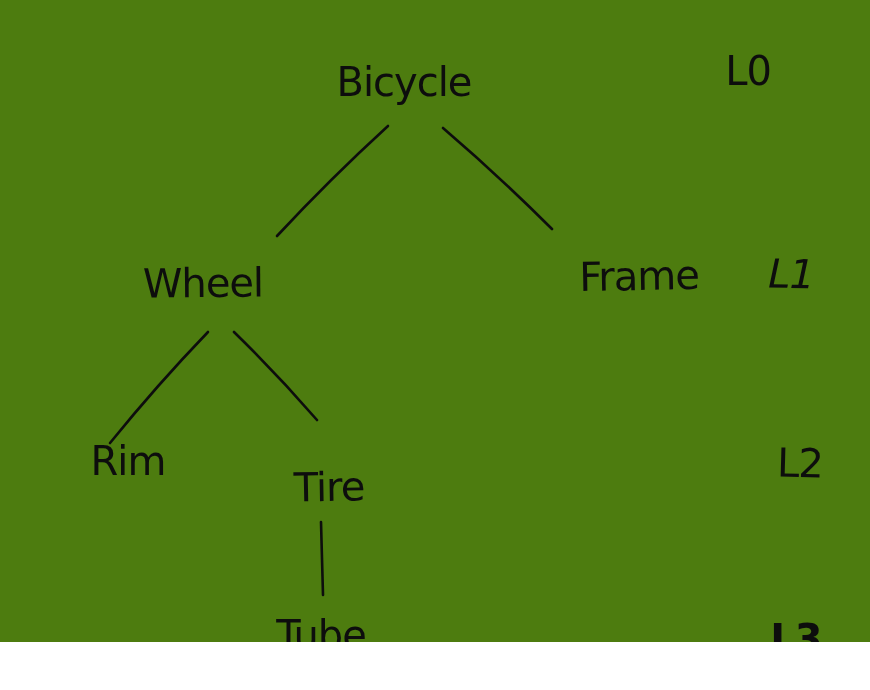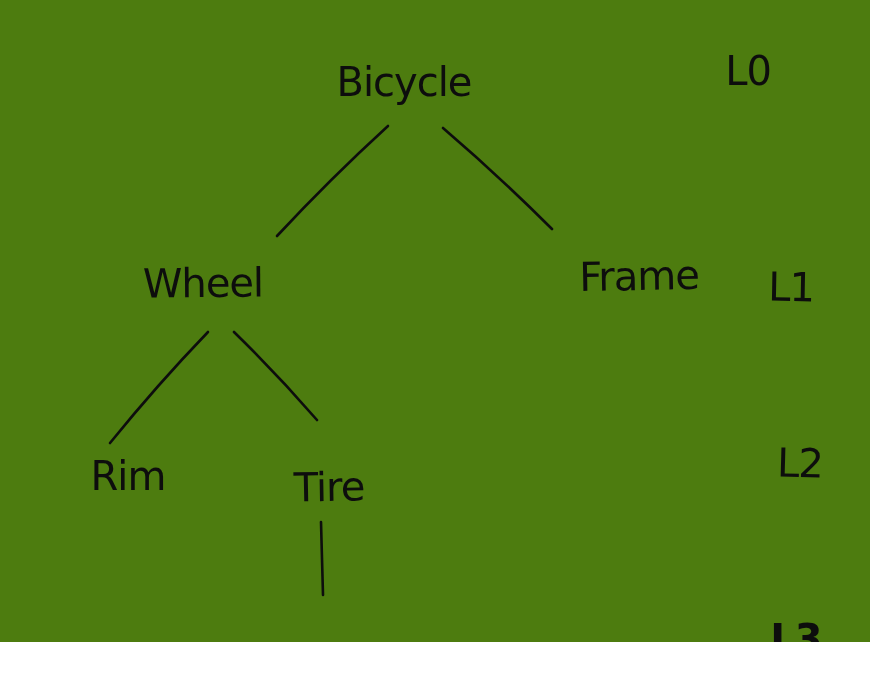--- a/index.html
+++ b/index.html
@@ -35,26 +35,26 @@
     font-size: 40px;
     line-height: 1;
     white-space: nowrap;
     letter-spacing: -1px;
     transform: translate(-50%, -50%);
   }
   
   .n-bicycle { left: 404px; top: 82px; }
   .n-wheel   { left: 203px; top: 283px; transform: translate(-50%,-50%) rotate(-0.5deg); }
   .n-frame   { left: 639px; top: 276px; transform: translate(-50%,-50%) rotate(-1deg); }
-  .n-rim     { left: 128px; top: 476px; }
+  .n-rim     { left: 128px; top: 461px; }
   .n-tire    { left: 329px; top: 487px; transform: translate(-50%,-50%) rotate(-1deg); }
   .n-tube    { left: 321px; top: 635px; }
   
   .l-0 { left: 748px; top: 71px; }
-  .l-1 { left: 791px; top: 287px; transform: translate(-50%,-50%) rotate(1deg); }
+  .l-1 { left: 791px; top: 274px; transform: translate(-50%,-50%) rotate(1deg); font-style: italic; }
   .l-2 { left: 800px; top: 463px; transform: translate(-50%,-50%) rotate(1.5deg); }
   .l-3 { left: 796px; top: 639px; font-weight: bold; }
 </style>
 </head>
 <body>
 
 <div class="canvas">
 
   <svg class="edges" viewBox="0 0 870 690" xmlns="http://www.w3.org/2000/svg" aria-hidden="true">
     <path d="M388,126 Q330,179 277,236"></path>
@@ -62,19 +62,20 @@
     <path d="M208,332 Q157,385 110,443"></path>
     <path d="M234,332 Q277,374 317,420"></path>
     <path d="M321,522 Q322,558 323,595"></path>
   </svg>
 
   <div class="node-label n-bicycle">Bicycle</div>
   <div class="node-label n-wheel">Wheel</div>
   <div class="node-label n-frame">Frame</div>
   <div class="node-label n-rim">Rim</div>
   <div class="node-label n-tire">Tire</div>
+  <div class="node-label n-tube">Tube</div>
 
   <div class="level-label l-0">L0</div>
   <div class="level-label l-1">L1</div>
   <div class="level-label l-2">L2</div>
   <div class="level-label l-3">L3</div>
 
 </div>
 
 </body></html>

